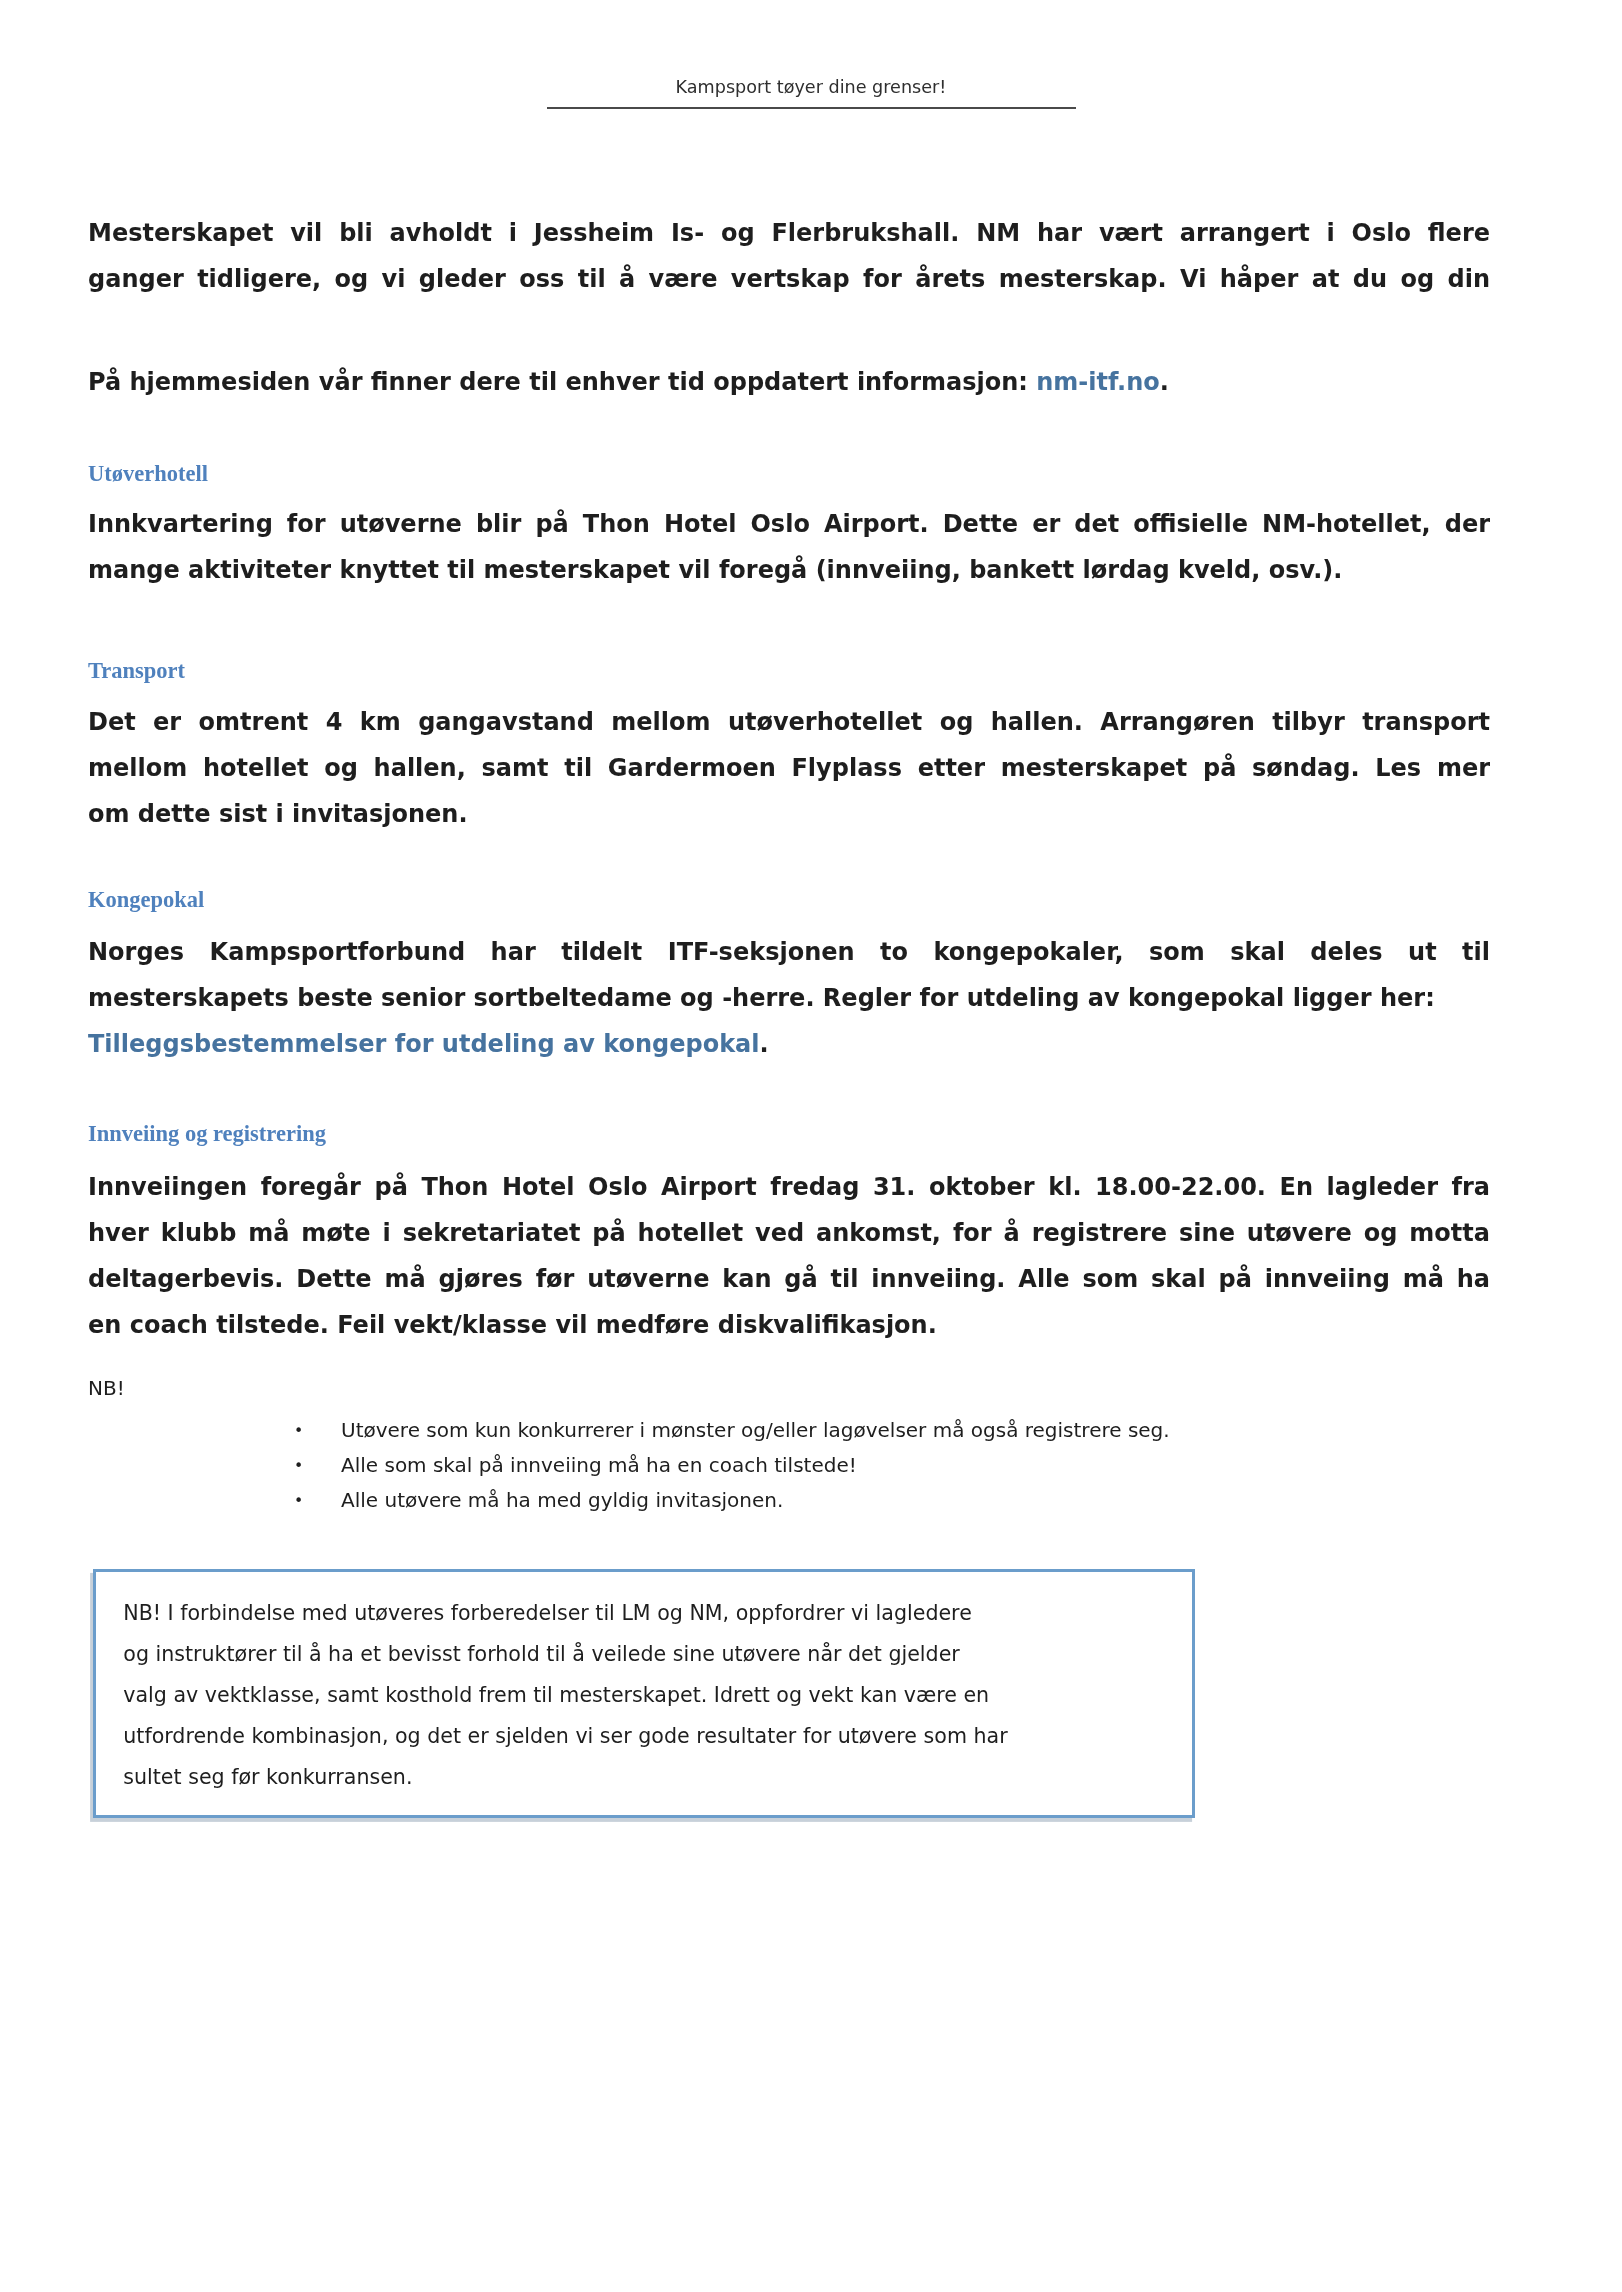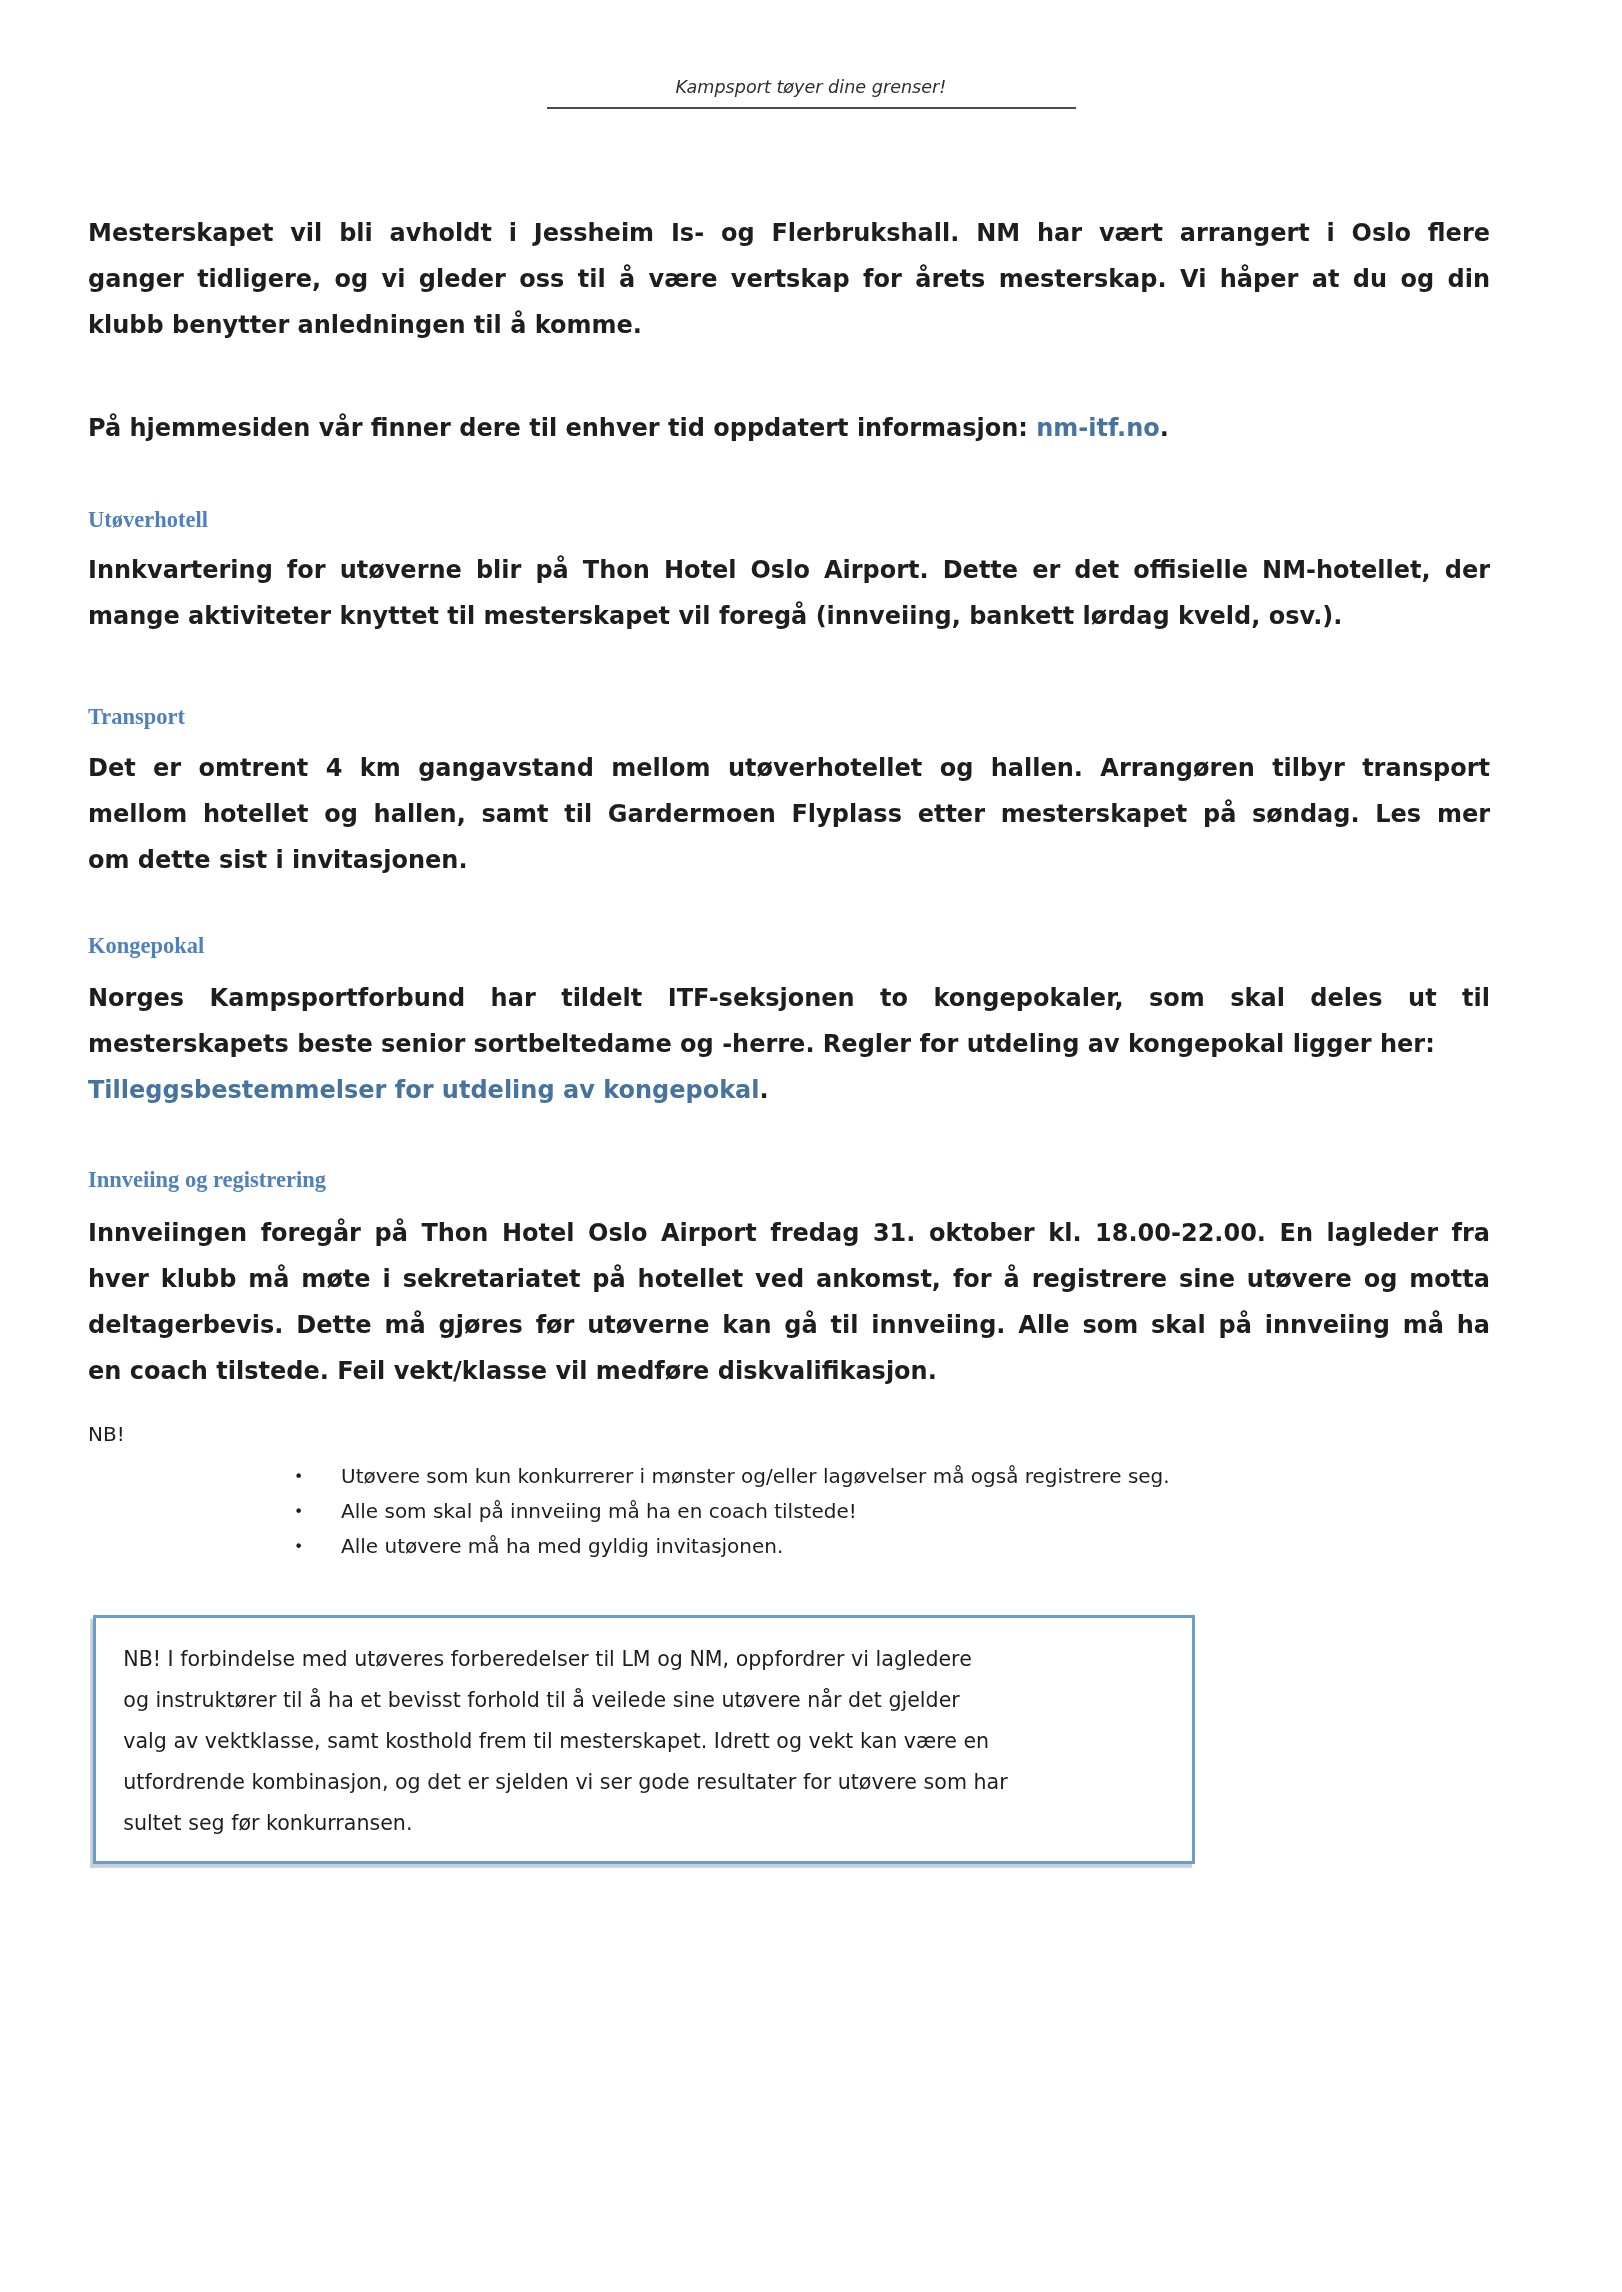--- a/index.html
+++ b/index.html
@@ -23,21 +23,20 @@
   }
   .doc-header{
     padding-top:74px;
     text-align:center;
   }
   .tagline{
     font-size:17.6px;
     line-height:27.4px;
     color:#2F2F2F;
     letter-spacing:0px;
-    font-style:italic;
   }
   .tagline-rule{
     width:529px;
     margin:5.9px auto 0 auto;
     border-top:2px solid #4A4A4A;
     height:0;
   }
   .content{
     padding-left:88px;
     width:1402px;
@@ -117,21 +116,20 @@
   <div class="doc-header">
     <div class="tagline">Kampsport tøyer dine grenser!</div>
     <div class="tagline-rule"></div>
   </div>
 
   <div class="content">
 
     <div class="par mt-p1">
         <div class="jline">Mesterskapet vil bli avholdt i Jessheim Is- og Flerbrukshall. NM har vært arrangert i Oslo flere</div>
         <div class="jline">ganger tidligere, og vi gleder oss til å være vertskap for årets mesterskap. Vi håper at du og din</div>
-        <div class="lline">klubb benytter anledningen til å komme.</div>
       </div>
 
     <div class="par mt-p2 lline">
       <span>På hjemmesiden vår finner dere til enhver tid oppdatert informasjon: </span><a class="doc-link" href="#">nm-itf.no</a><span>.</span>
     </div>
 
     <div class="h-sec mt-h1">Utøverhotell</div>
     <div class="par mt-b1">
         <div class="jline">Innkvartering for utøverne blir på Thon Hotel Oslo Airport. Dette er det offisielle NM-hotellet, der</div>
         <div class="lline">mange aktiviteter knyttet til mesterskapet vil foregå (innveiing, bankett lørdag kveld, osv.).</div>

